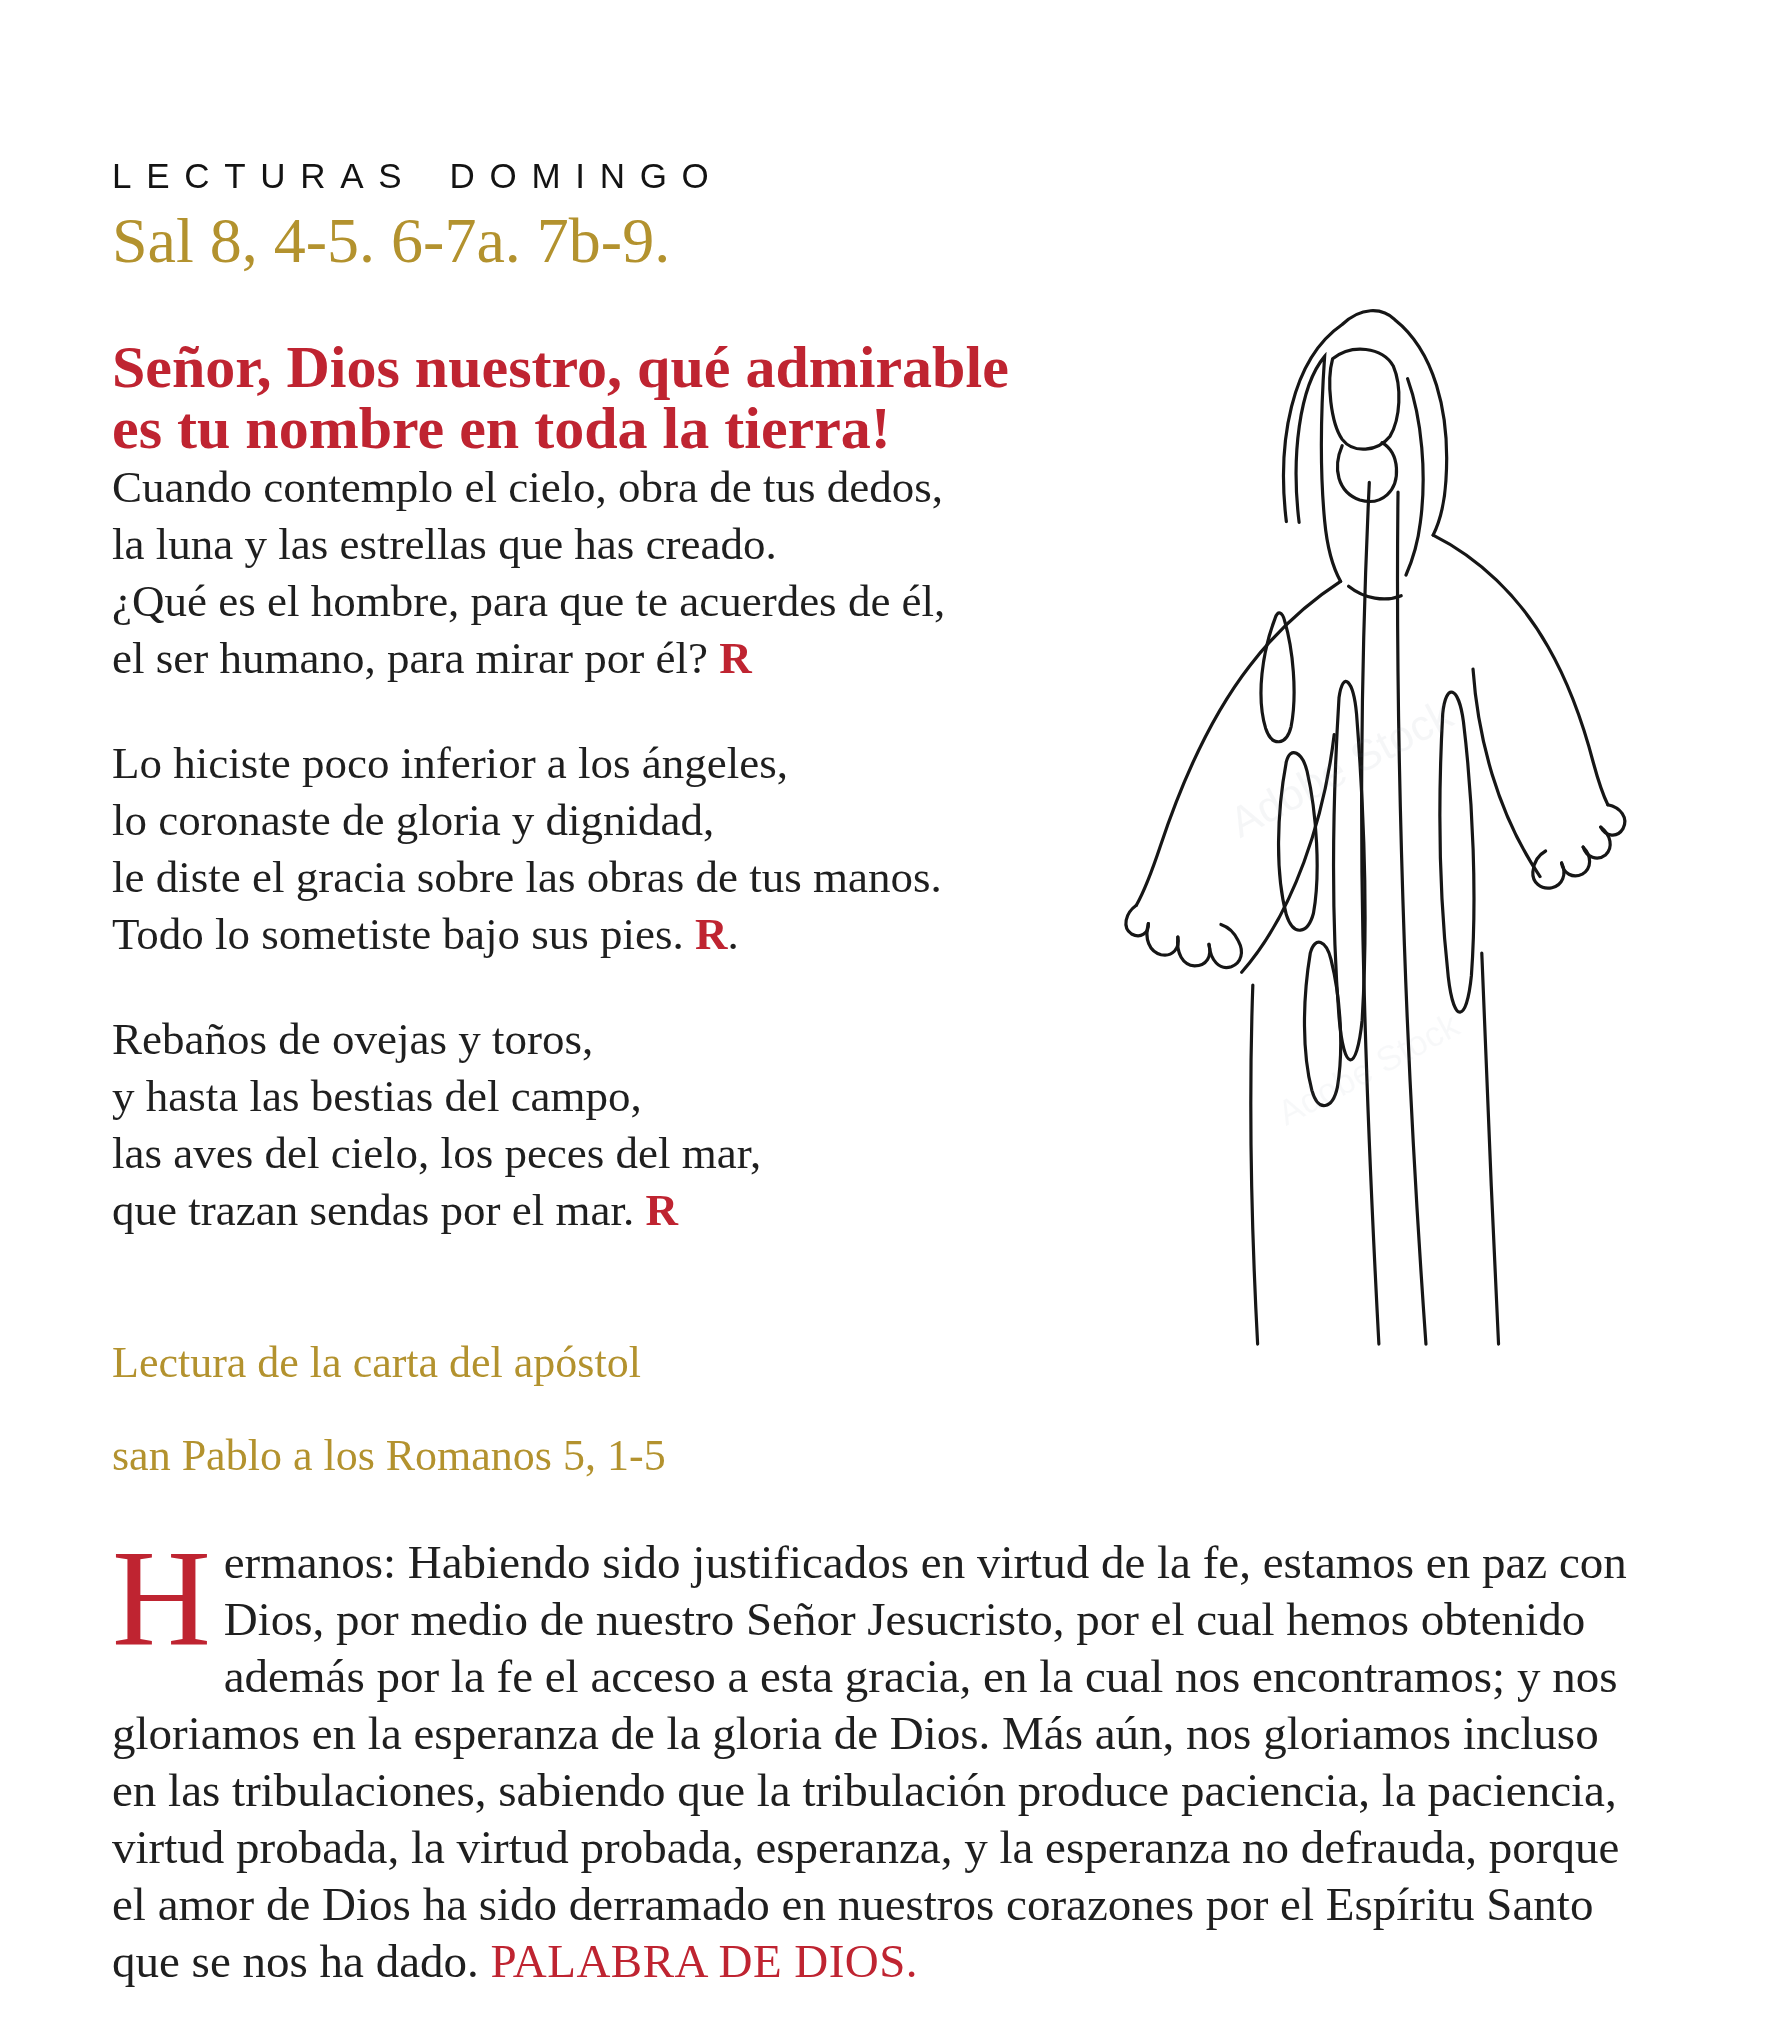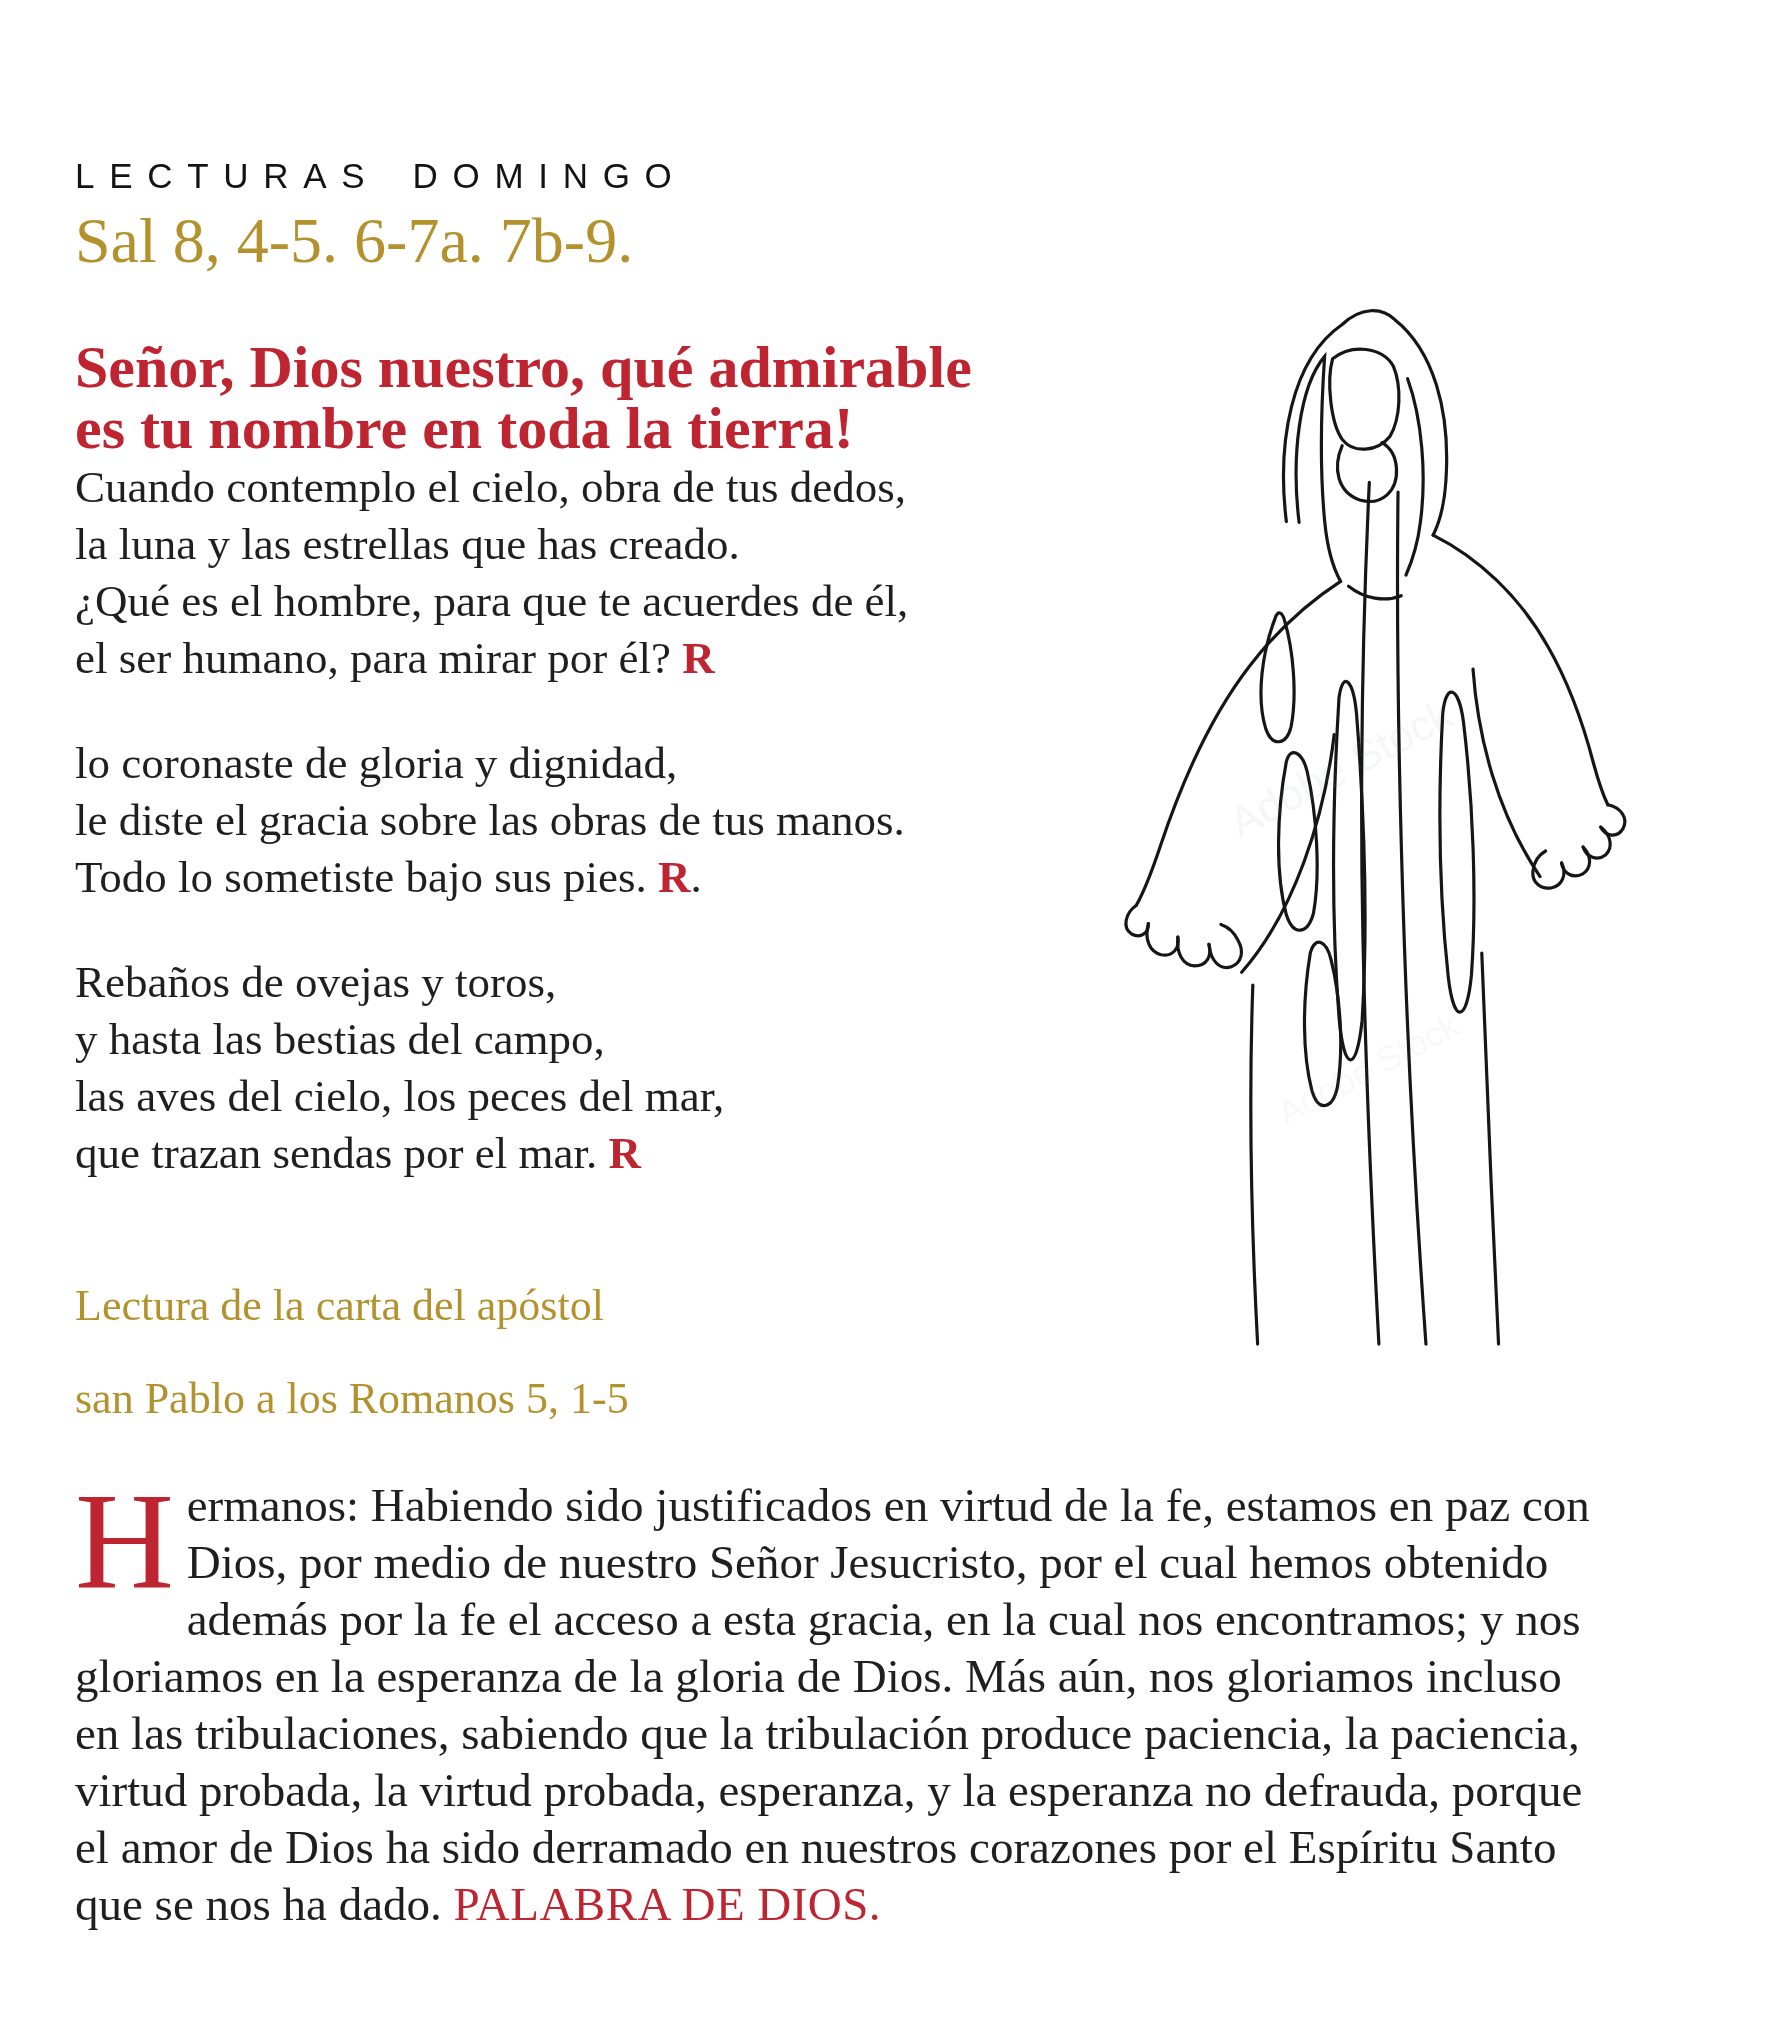--- a/index.html
+++ b/index.html
@@ -7,21 +7,21 @@
     --red:#bf2431;
     --ink:#1a1a1a;
   }
   *{margin:0;padding:0;box-sizing:border-box;}
   html,body{background:#ffffff;}
   body{width:1788px;height:2043px;overflow:hidden;}
   .page{
     position:relative;
     width:1428px;height:2043px;
     background:#ffffff;
-    padding:156px 96px 0 75px;
+    padding:156px 96px 0 112px;
     font-family:"Liberation Serif", serif;
     color:var(--ink);
   }
   .kicker{
     font-family:"Liberation Sans", sans-serif;
     font-size:35px;
     letter-spacing:0.42em;
     word-spacing:0.25em;
     color:#131313;
     font-weight:400;
@@ -105,20 +105,21 @@
   <section class="psalm">
 
     <div class="stanza">
       <div class="line">Cuando contemplo el cielo, obra de tus dedos,</div>
       <div class="line">la luna y las estrellas que has creado.</div>
       <div class="line">¿Qué es el hombre, para que te acuerdes de él,</div>
       <div class="line"><span>el ser humano, para mirar por él?</span> <span class="resp">R</span><span class="resp-suffix"></span></div>
     </div>
 
     <div class="stanza">
+      <div class="line">Lo hiciste poco inferior a los ángeles,</div>
       <div class="line">lo coronaste de gloria y dignidad,</div>
       <div class="line">le diste el gracia sobre las obras de tus manos.</div>
       <div class="line"><span>Todo lo sometiste bajo sus pies.</span> <span class="resp">R</span><span class="resp-suffix">.</span></div>
     </div>
 
     <div class="stanza">
       <div class="line">Rebaños de ovejas y toros,</div>
       <div class="line">y hasta las bestias del campo,</div>
       <div class="line">las aves del cielo, los peces del mar,</div>
       <div class="line"><span>que trazan sendas por el mar.</span> <span class="resp">R</span><span class="resp-suffix"></span></div>

